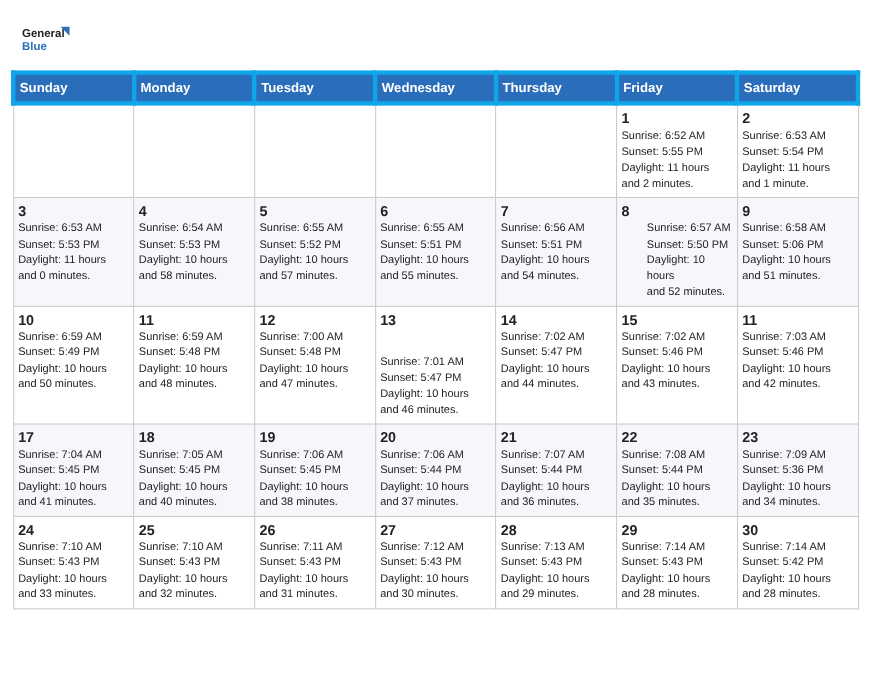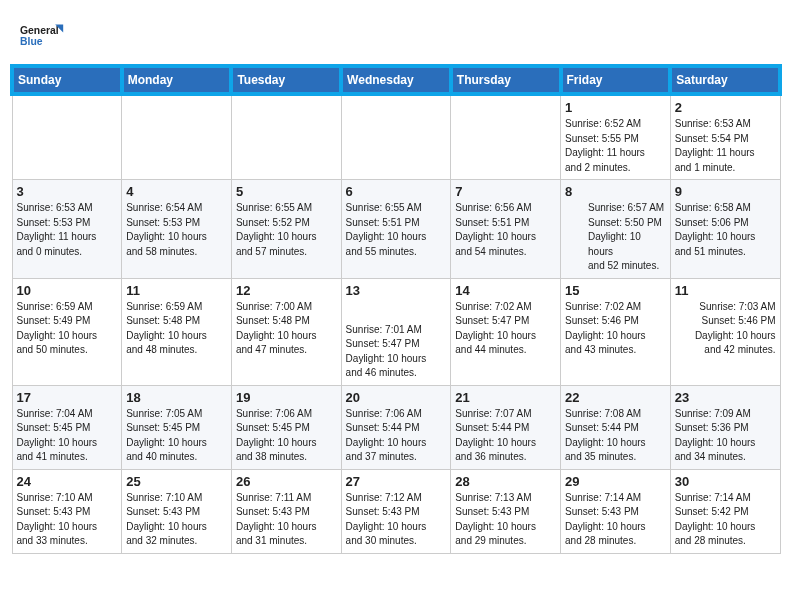--- a/index.html
+++ b/index.html
@@ -214,21 +214,21 @@
         </td>
         <td>
           <span class="day-num">15</span>
           <div class="day-info" style="white-space: pre-line;">Sunrise: 7:02 AM
 Sunset: 5:46 PM
 Daylight: 10 hours
 and 43 minutes.</div>
         </td>
         <td>
           <span class="day-num">11</span>
-          <div class="day-info" style="white-space: pre-line; text-align: right;">Sunrise: 7:03 AM
+          <div class="day-info" style="white-space: pre-line;">Sunrise: 7:03 AM
 Sunset: 5:46 PM
 Daylight: 10 hours
 and 42 minutes.</div>
         </td>
       </tr>
       <tr>
         <td>
           <span class="day-num">17</span>
           <div class="day-info" style="white-space: pre-line;">Sunrise: 7:04 AM
 Sunset: 5:45 PM

